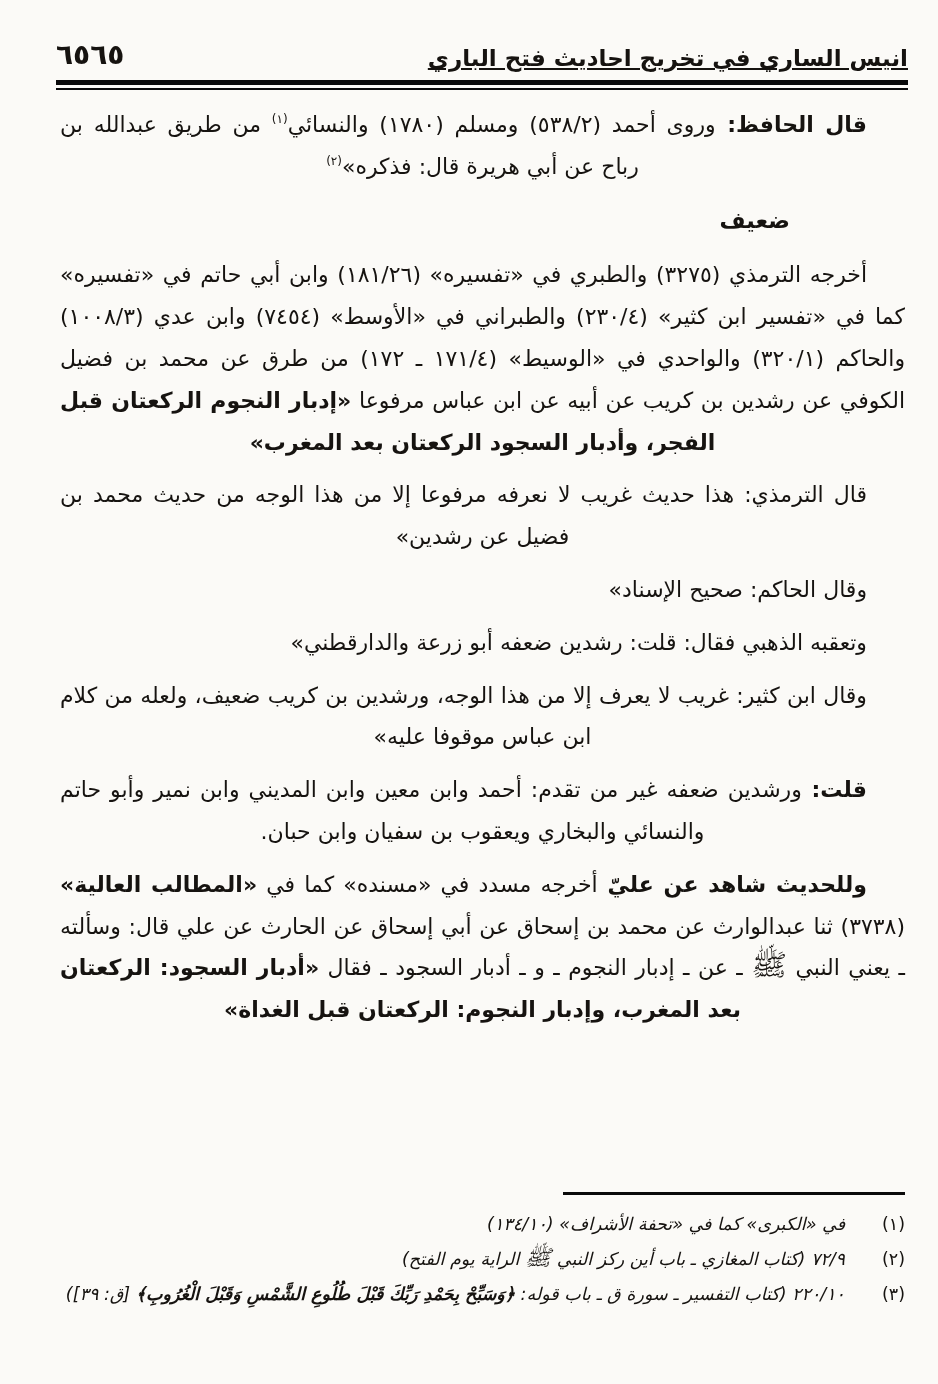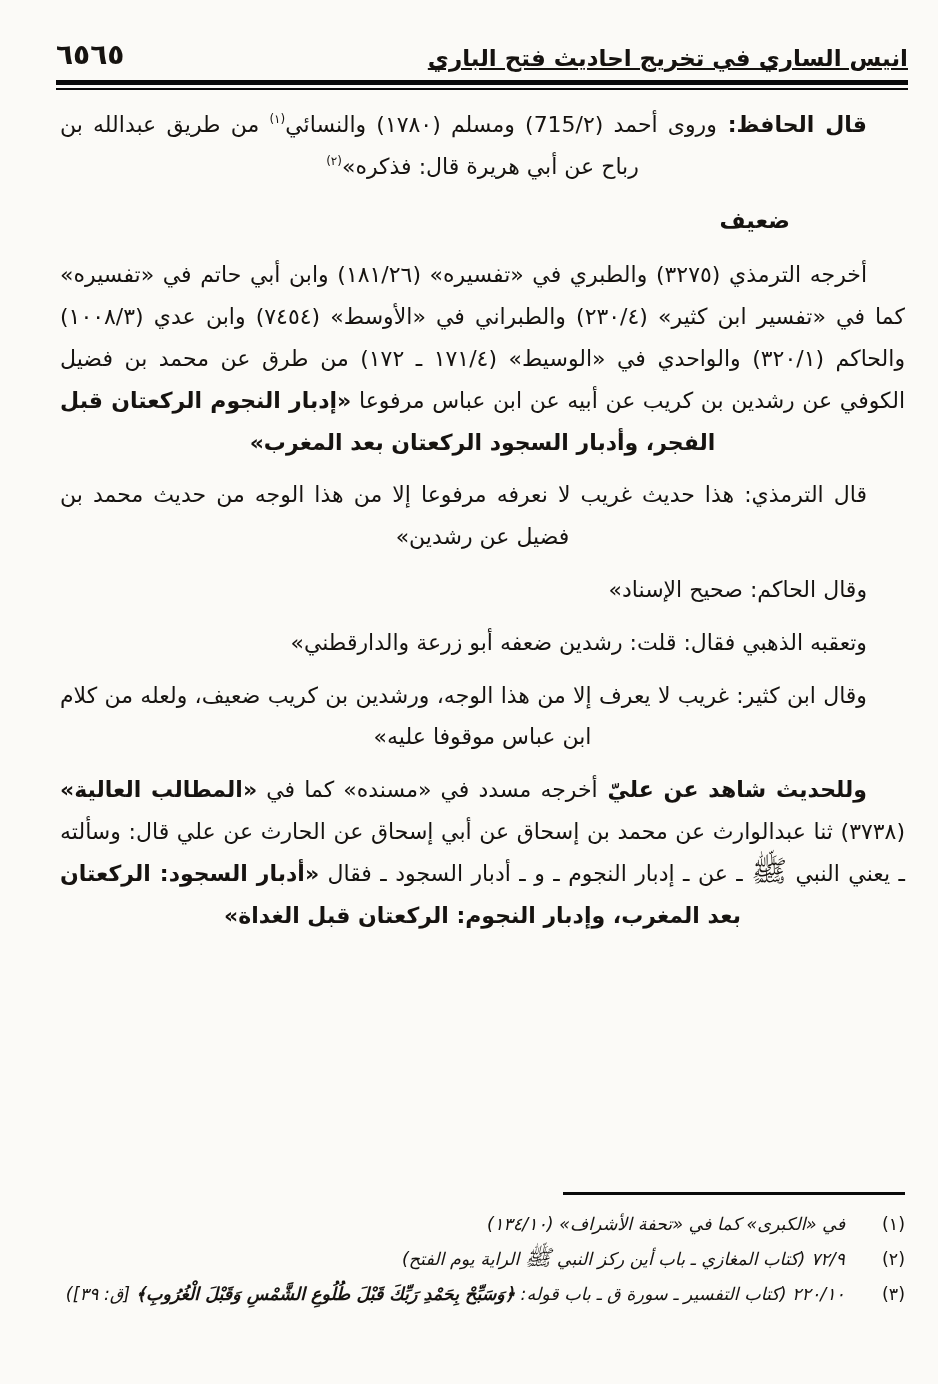--- a/index.html
+++ b/index.html
@@ -89,27 +89,28 @@
 <div class="page">
 
   <div class="header">
     <div class="book-title">انيس الساري في تخريج احاديث فتح الباري</div>
     <div class="page-number">٦٥٦٥</div>
   </div>
 
   <div class="header-rule"></div>
 
   <div class="content">
-      <div class="para"><span class="seg-bold">قال الحافظ: </span><span>وروى أحمد (715/٢) ومسلم (١٧٨٠) والنسائي</span><sup class="seg-sup">(١)</sup><span> من طريق عبدالله بن رباح عن أبي هريرة قال: فذكره»</span><sup class="seg-sup">(٢)</sup></div>
+      <div class="para"><span class="seg-bold">قال الحافظ: </span><span>وروى أحمد (٥٣٨/٢) ومسلم (١٧٨٠) والنسائي</span><sup class="seg-sup">(١)</sup><span> من طريق عبدالله بن رباح عن أبي هريرة قال: فذكره»</span><sup class="seg-sup">(٢)</sup></div>
       <div class="verdict"><span>ضعيف</span></div>
       <div class="para"><span>أخرجه الترمذي (٣٢٧٥) والطبري في «تفسيره» (١٨١/٢٦) وابن أبي حاتم في «تفسيره» كما في «تفسير ابن كثير» (٢٣٠/٤) والطبراني في «الأوسط» (٧٤٥٤) وابن عدي (١٠٠٨/٣) والحاكم (٣٢٠/١) والواحدي في «الوسيط» (١٧١/٤ ـ ١٧٢) من طرق عن محمد بن فضيل الكوفي عن رشدين بن كريب عن أبيه عن ابن عباس مرفوعا </span><span class="seg-bold">«إدبار النجوم الركعتان قبل الفجر، وأدبار السجود الركعتان بعد المغرب»</span></div>
       <div class="para"><span>قال الترمذي: هذا حديث غريب لا نعرفه مرفوعا إلا من هذا الوجه من حديث محمد بن فضيل عن رشدين»</span></div>
       <div class="para single"><span>وقال الحاكم: صحيح الإسناد»</span></div>
       <div class="para single"><span>وتعقبه الذهبي فقال: قلت: رشدين ضعفه أبو زرعة والدارقطني»</span></div>
       <div class="para"><span>وقال ابن كثير: غريب لا يعرف إلا من هذا الوجه، ورشدين بن كريب ضعيف، ولعله من كلام ابن عباس موقوفا عليه»</span></div>
+      <div class="para"><span class="seg-bold">قلت: </span><span>ورشدين ضعفه غير من تقدم: أحمد وابن معين وابن المديني وابن نمير وأبو حاتم والنسائي والبخاري ويعقوب بن سفيان وابن حبان.</span></div>
       <div class="para"><span class="seg-bold">وللحديث شاهد عن عليّ </span><span>أخرجه مسدد في «مسنده» كما في </span><span class="seg-bold">«المطالب العالية»</span><span> (٣٧٣٨) ثنا عبدالوارث عن محمد بن إسحاق عن أبي إسحاق عن الحارث عن علي قال: وسألته ـ يعني النبي </span><span class="seg-pbuh">ﷺ</span><span> ـ عن ـ إدبار النجوم ـ و ـ أدبار السجود ـ فقال </span><span class="seg-bold">«أدبار السجود: الركعتان بعد المغرب، وإدبار النجوم: الركعتان قبل الغداة»</span></div>
     </div>
 
   <div class="footnotes">
     <div class="footnote-rule"></div>
     <div>
         <div class="fn">
           <span class="fn-num">(١)</span>
           <span class="fn-text"><span>في «الكبرى» كما في «تحفة الأشراف» (١٣٤/١٠)</span></span>
         </div>

